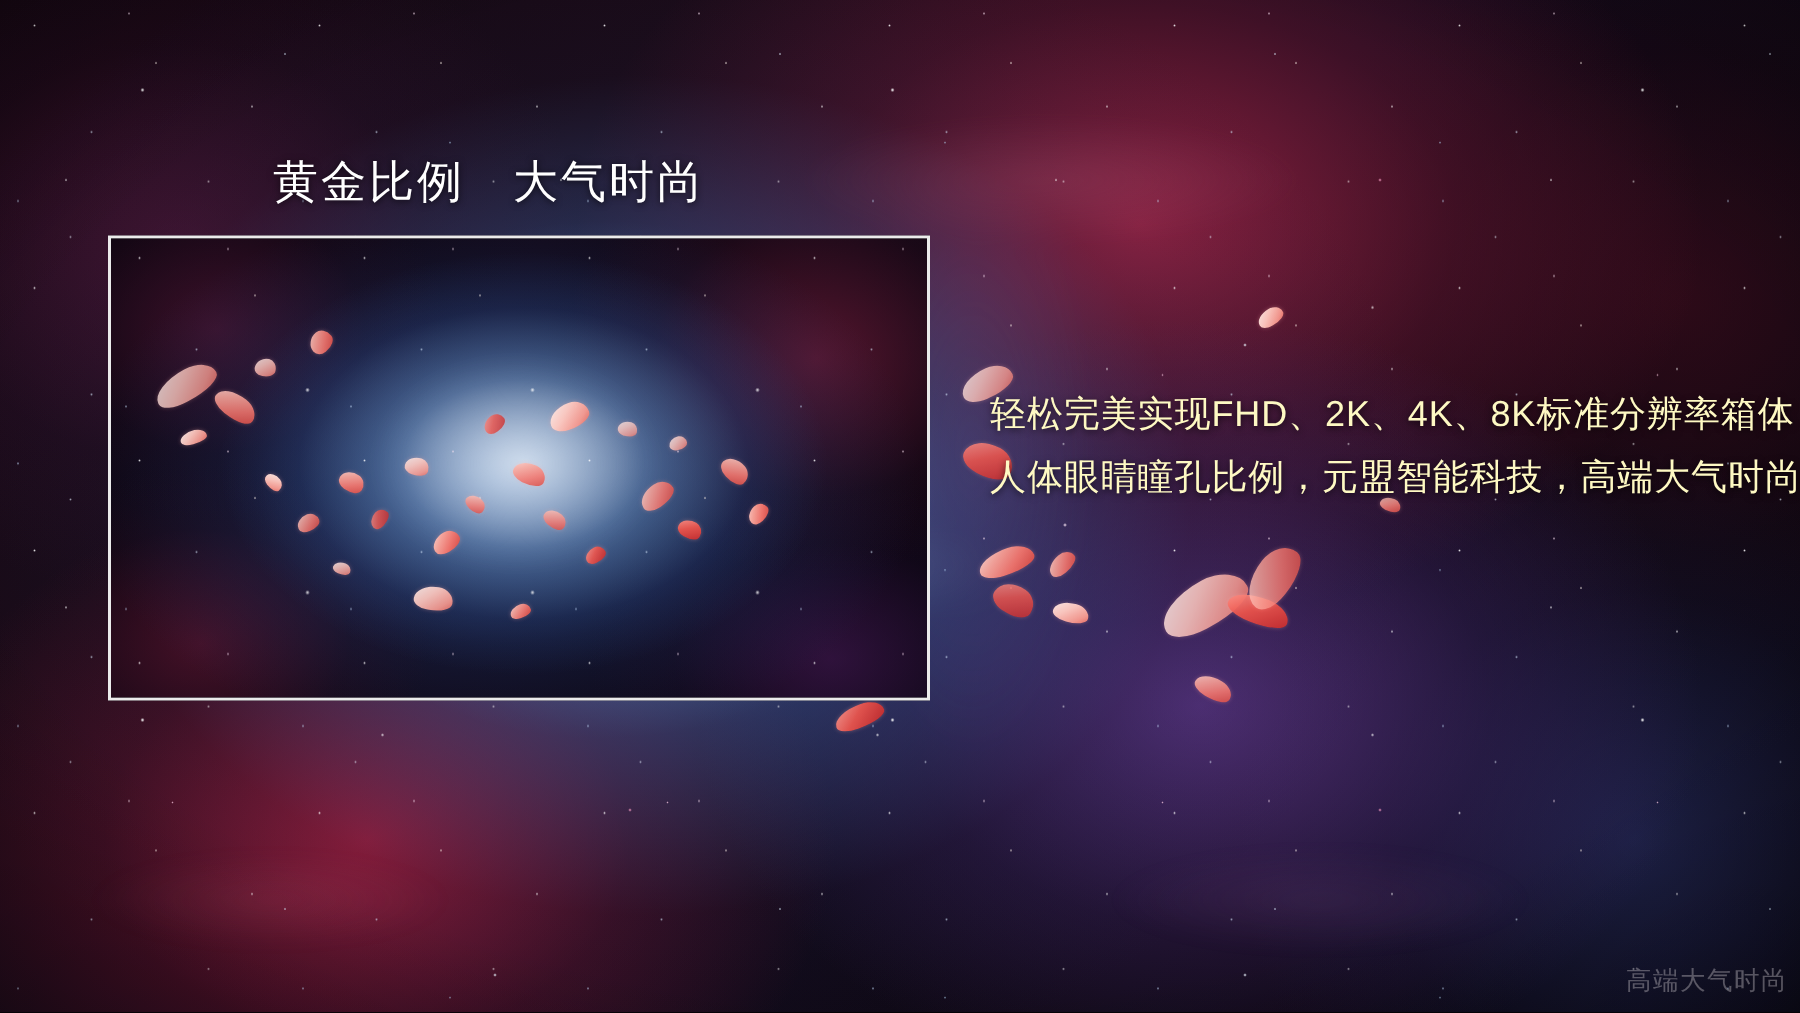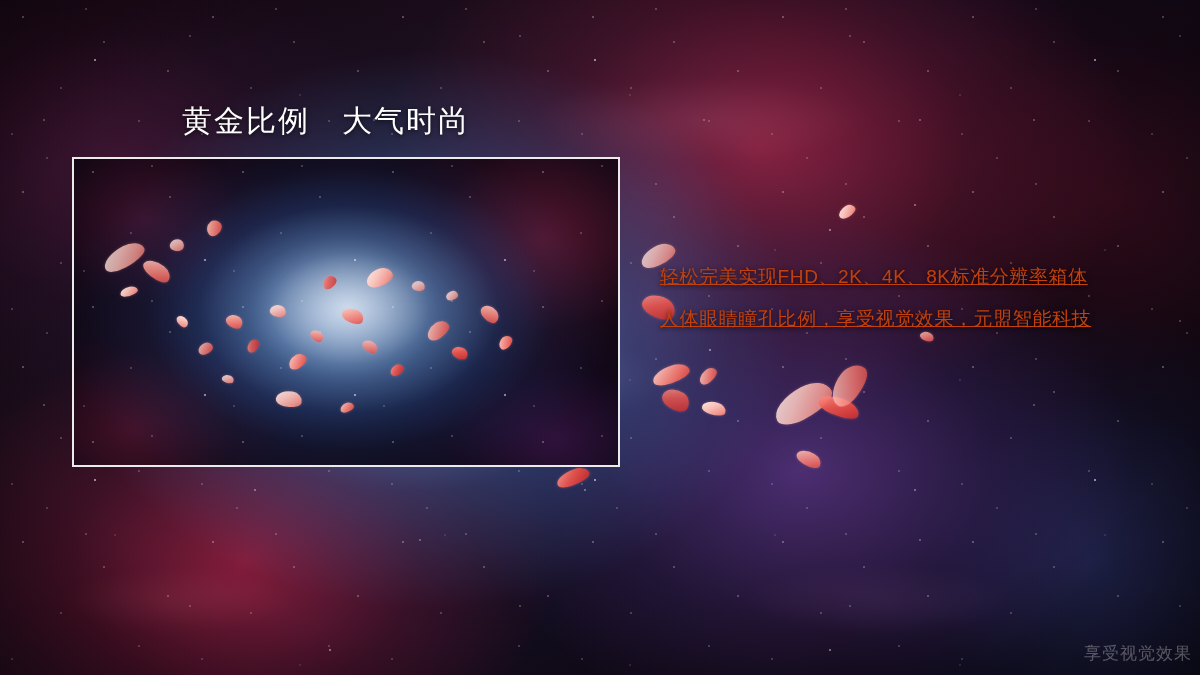--- a/index.html
+++ b/index.html
@@ -128,24 +128,23 @@
   #slide-title{
     position:absolute;left:182px;top:101px;
     font-size:30px;letter-spacing:2px;color:#ffffff;
     text-shadow:0 1px 5px rgba(0,0,0,.72);
     white-space:pre;
   }
   #body-copy{
     position:absolute;left:660px;top:256px;width:520px;
   }
   #body-copy .line{
-    font-size:19px;color:#c2410c;line-height:42px;
+    font-size:24px;color:#fef9c3;line-height:42px;
     letter-spacing:.6px;white-space:nowrap;
     text-shadow:0 1px 5px rgba(0,0,0,.7);
-    text-decoration:underline;
   }
   #watermark{
     position:absolute;right:8px;bottom:10px;
     font-size:17px;letter-spacing:1px;
     color:rgba(200,196,200,.40);
   }
 </style>
 </head>
 <body>
 
@@ -205,18 +204,18 @@
         <div class="petal" style="left: 424px; top: 178px; width: 15px; height: 11px; transform: rotate(-44deg); opacity: 0.97;"></div>
         <div class="petal pale" style="left: 148px; top: 216px; width: 12px; height: 8px; transform: rotate(22deg); opacity: 0.86;"></div>
         <div class="petal" style="left: 266px; top: 244px; width: 14px; height: 9px; transform: rotate(-18deg); opacity: 0.93;"></div>
       </div>
   </div>
 
   <div id="slide-title">黄金比例　大气时尚</div>
 
   <div id="body-copy">
     <div class="line">轻松完美实现FHD、2K、4K、8K标准分辨率箱体</div>
-    <div class="line">人体眼睛瞳孔比例，享受视觉效果，元盟智能科技</div>
+    <div class="line">人体眼睛瞳孔比例，元盟智能科技，高端大气时尚</div>
   </div>
 
-  <div id="watermark">享受视觉效果</div>
+  <div id="watermark">高端大气时尚</div>
 
 </div>
 
 </body></html>

